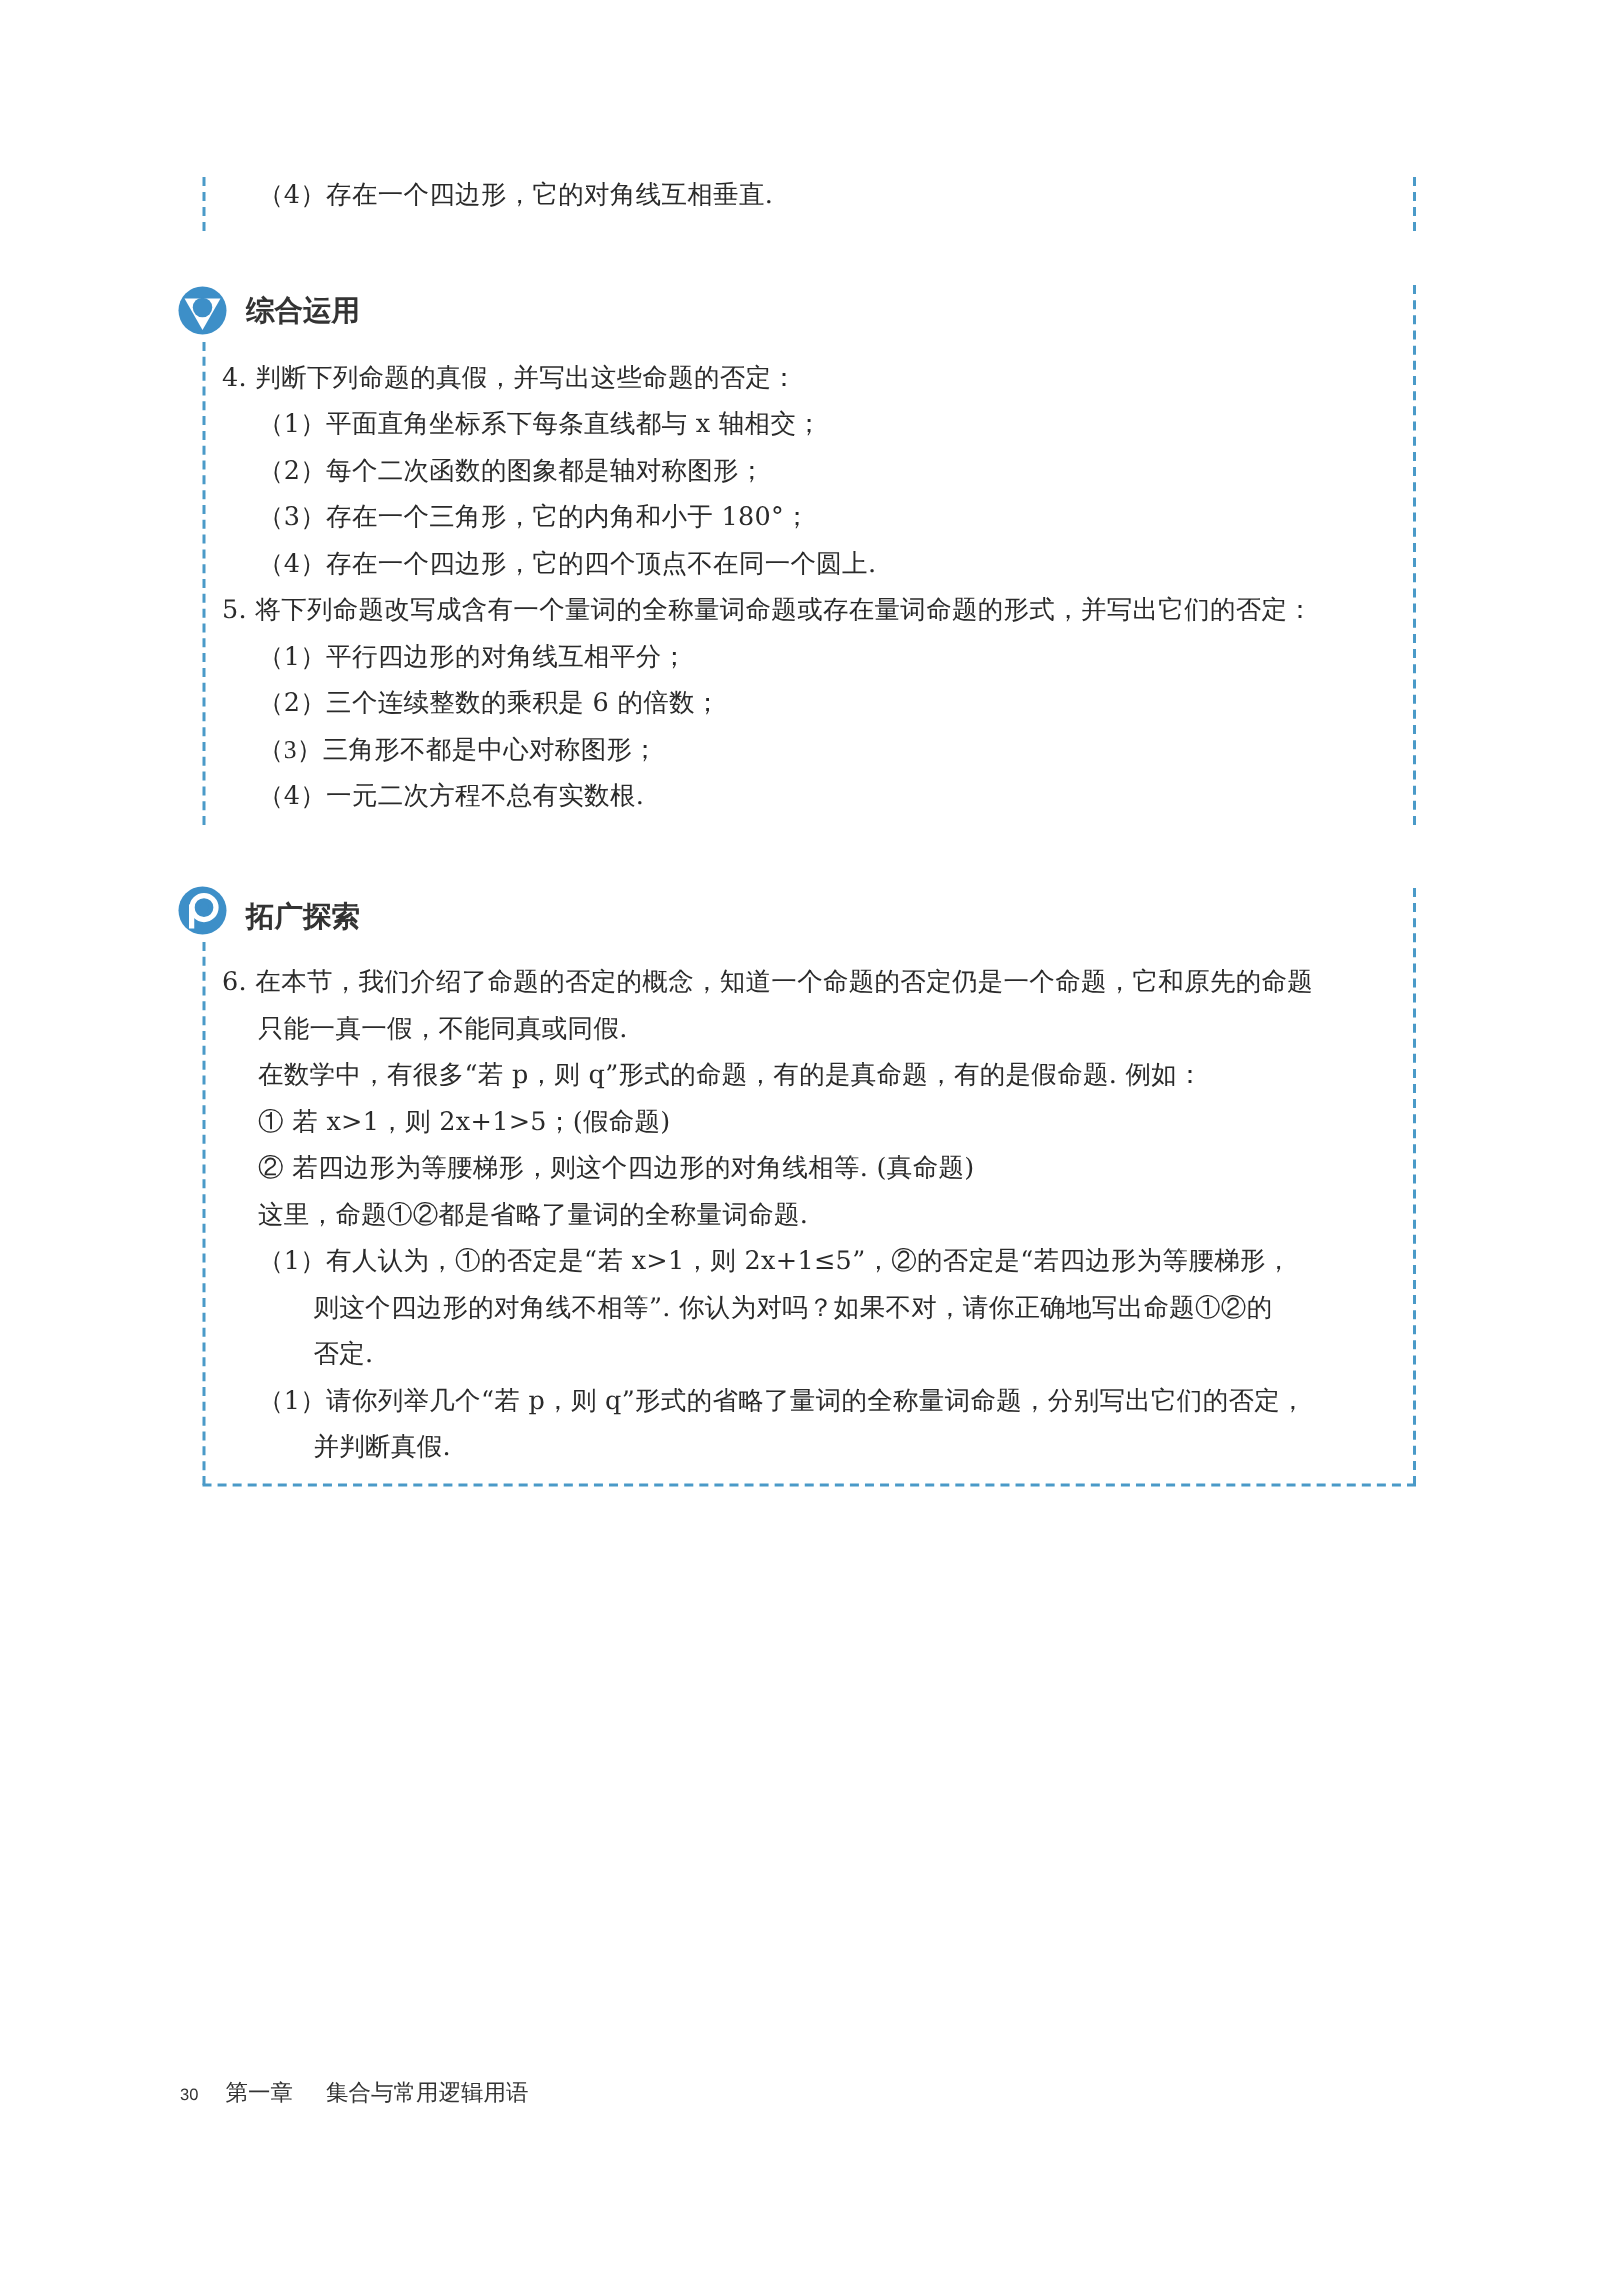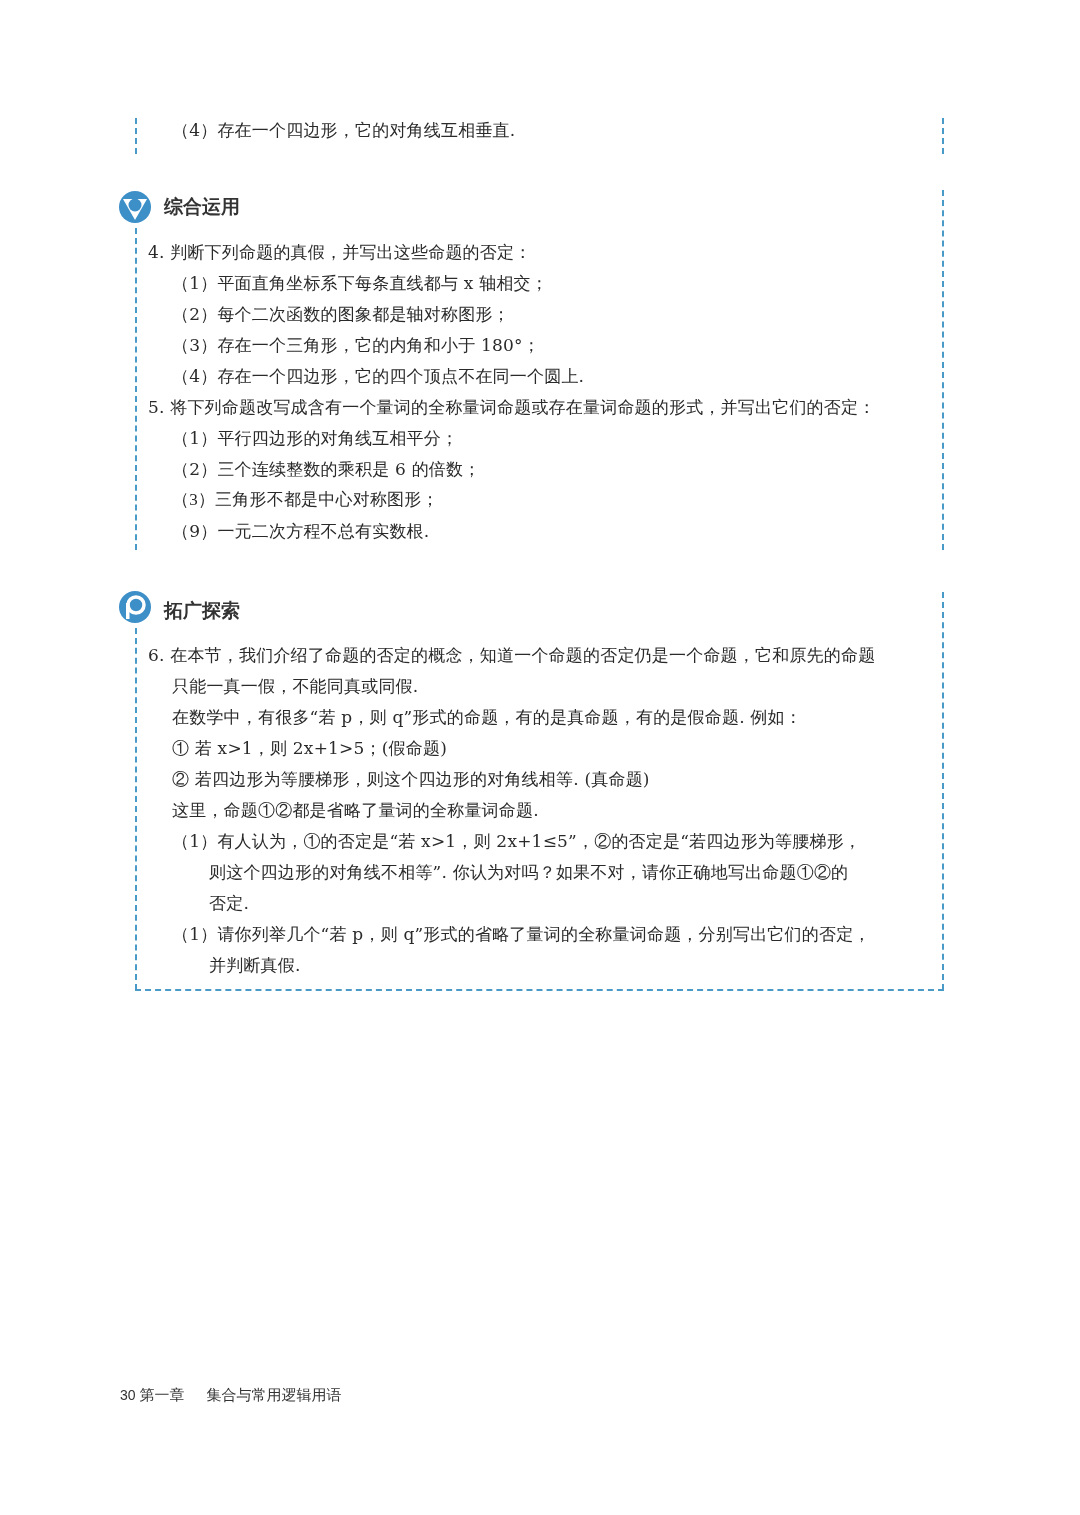--- a/index.html
+++ b/index.html
@@ -26,21 +26,21 @@
   }
   .section-icon { width: 34px; height: 34px; }
   .section-title {
     font-family: "DejaVu Sans", "Liberation Sans", sans-serif;
     font-size: 19px; font-weight: bold; color: #333; margin-left: 12px;
   }
   .footer {
     position: absolute; left: 120px; top: 1386px; display: flex; align-items: baseline;
     font-size: 15px; color: #333;
   }
-  .page-num { font-family: "Liberation Sans", sans-serif; font-size: 14px; margin-right: 4px; }
+  .page-num { font-family: "Liberation Sans", sans-serif; font-size: 11px; margin-right: 18px; }
   .chapter { margin-right: 22px; }
 </style>
 </head>
 <body>
 
 <div class="page">
 
   <div class="vdash" style="left:135px; top:118px; height:36px;"></div>
   <div class="vdash" style="left:942px; top:118px; height:36px;"></div>
   <div class="line" style="left:172px; top:120px;">（4）存在一个四边形，它的对角线互相垂直.</div>
@@ -59,21 +59,21 @@
   <div class="line" style="left:148px; top:242px;">4. 判断下列命题的真假，并写出这些命题的否定：</div>
   <div class="line" style="left:172px; top:273px;">（1）平面直角坐标系下每条直线都与 x 轴相交；</div>
   <div class="line" style="left:172px; top:304px;">（2）每个二次函数的图象都是轴对称图形；</div>
   <div class="line" style="left:172px; top:335px;">（3）存在一个三角形，它的内角和小于 180°；</div>
   <div class="line" style="left:172px; top:366px;">（4）存在一个四边形，它的四个顶点不在同一个圆上.</div>
 
   <div class="line" style="left:148px; top:397px;">5. 将下列命题改写成含有一个量词的全称量词命题或存在量词命题的形式，并写出它们的否定：</div>
   <div class="line" style="left:172px; top:428px;">（1）平行四边形的对角线互相平分；</div>
   <div class="line" style="left:172px; top:459px;">（2）三个连续整数的乘积是 6 的倍数；</div>
   <div class="line" style="left:172px; top:490px;font-family:Liberation Serif, serif;">（3）三角形不都是中心对称图形；</div>
-  <div class="line" style="left:172px; top:521px;">（9）一元二次方程不总有实数根.</div>
+  <div class="line" style="left:172px; top:521px;">（4）一元二次方程不总有实数根.</div>
 
   <div class="section-head" style="left:118px; top:590px;align-items:flex-end;">
     <svg class="section-icon" viewBox="0 0 34 34">
       <circle cx="17" cy="17" r="16" fill="#3d8fc8"></circle>
       <circle cx="18" cy="15" r="8" fill="none" stroke="#ffffff" stroke-width="3.5"></circle>
       <rect x="8" y="13" width="3.5" height="16" fill="#ffffff"></rect>
       <circle cx="18" cy="15" r="3" fill="#3d8fc8"></circle>
     </svg>
     <span class="section-title">拓广探索</span>
   </div>

